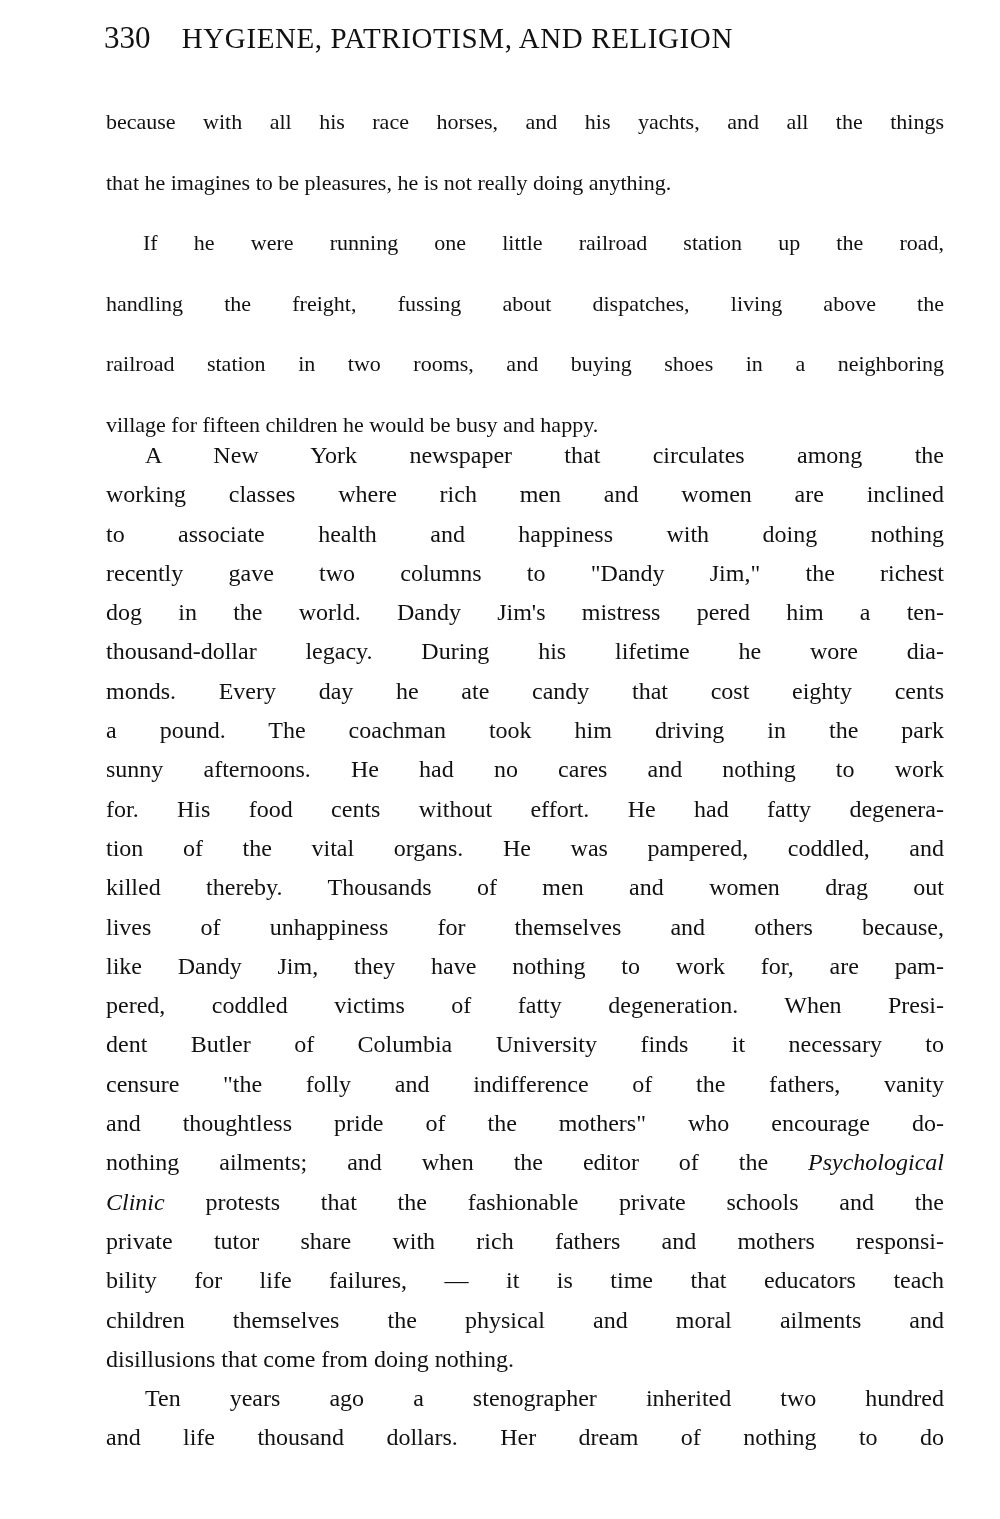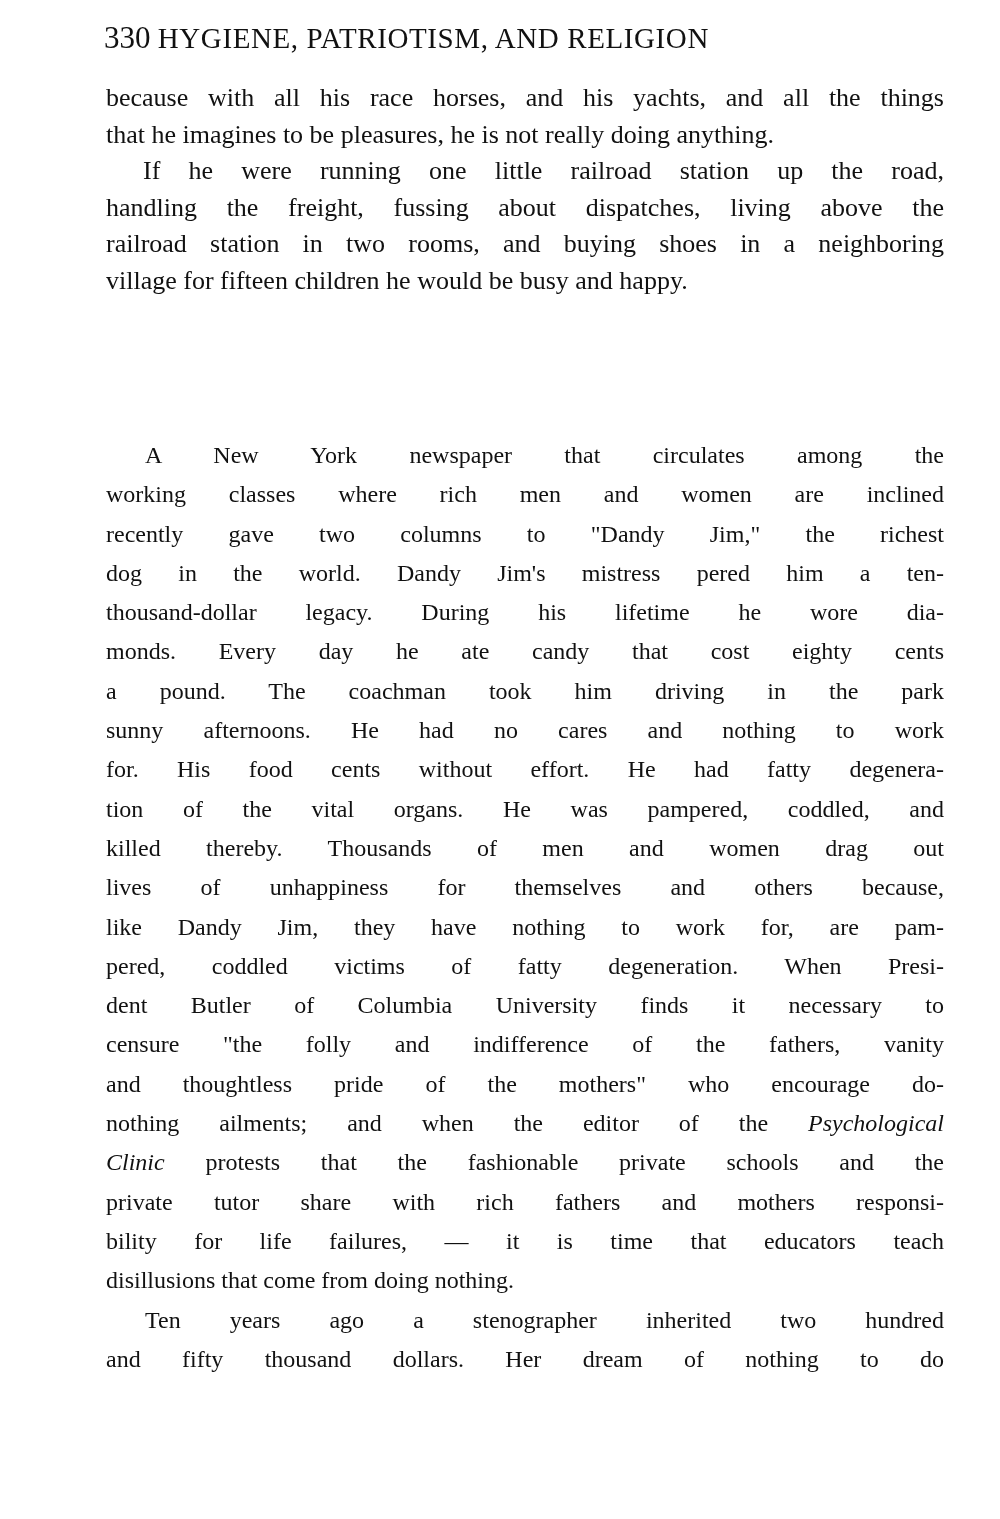--- a/index.html
+++ b/index.html
@@ -29,20 +29,21 @@
       width: 745px;
       height: 40px;
       font-size: 29px;
       line-height: 40px;
       white-space: nowrap;
     }
     .page-number {
       display: inline-block;
       font-size: 31px;
       letter-spacing: 0px;
+      margin-right: 24px;
       text-align: right;
     }
     .running-title {
       display: inline-block;
       letter-spacing: 0.6px;
       text-align: center;
     }
     .block {
       position: absolute;
       left: 106px;
@@ -55,23 +56,24 @@
       white-space: nowrap;
       overflow: visible;
     }
     .line.last {
       text-align-last: left;
     }
     .line.indent {
       padding-left: 37px;
     }
     .small .line {
-      font-size: 26px;
+      font-size: 22px;
       height: 36.5px;
       line-height: 36.5px;
+      margin-top: 24px;
     }
     .large .line {
       font-size: 24px;
       height: 39.3px;
       line-height: 39.3px;
     }
     .large .line.indent {
       padding-left: 39px;
     }
     i { font-style: italic; margin-top: 36px; }
@@ -96,40 +98,42 @@
       <span class="line">handling the freight, fussing about dispatches, living above the</span>
       <span class="line">railroad station in two rooms, and buying shoes in a neighboring</span>
       <span class="line last">village for fifteen children he would be busy and happy.</span>
     </div>
   </div>
 
   <div class="block large" style="top:436px;">
     <div>
       <span class="line indent">A New York newspaper that circulates among the</span>
       <span class="line">working classes where rich men and women are inclined</span>
+      <span class="line">to associate health and happiness with doing nothing</span>
       <span class="line">recently gave two columns to "Dandy Jim," the richest</span>
       <span class="line">dog in the world. Dandy Jim's mistress pered him a ten-</span>
       <span class="line">thousand-dollar legacy. During his lifetime he wore dia-</span>
       <span class="line">monds. Every day he ate candy that cost eighty cents</span>
       <span class="line">a pound. The coachman took him driving in the park</span>
       <span class="line">sunny afternoons. He had no cares and nothing to work</span>
       <span class="line">for. His food cents without effort. He had fatty degenera-</span>
       <span class="line">tion of the vital organs. He was pampered, coddled, and</span>
       <span class="line">killed thereby. Thousands of men and women drag out</span>
       <span class="line">lives of unhappiness for themselves and others because,</span>
       <span class="line">like Dandy Jim, they have nothing to work for, are pam-</span>
       <span class="line">pered, coddled victims of fatty degeneration. When Presi-</span>
       <span class="line">dent Butler of Columbia University finds it necessary to</span>
       <span class="line">censure "the folly and indifference of the fathers, vanity</span>
       <span class="line">and thoughtless pride of the mothers" who encourage do-</span>
       <span class="line"><span>nothing ailments; and when the editor of the </span><i>Psychological</i></span>
       <span class="line"><i>Clinic</i><span> protests that the fashionable private schools and the</span></span>
       <span class="line">private tutor share with rich fathers and mothers responsi-</span>
       <span class="line">bility for life failures, — it is time that educators teach</span>
+      <span class="line">children themselves the physical and moral ailments and</span>
       <span class="line last">disillusions that come from doing nothing.</span>
     </div>
     <div>
       <span class="line indent">Ten years ago a stenographer inherited two hundred</span>
-      <span class="line">and fifty thousand dollars. Her dream of nothing to do</span>
+      <span class="line">and life thousand dollars. Her dream of nothing to do</span>
     </div>
   </div>
 
 </div>
 
 </body></html>

